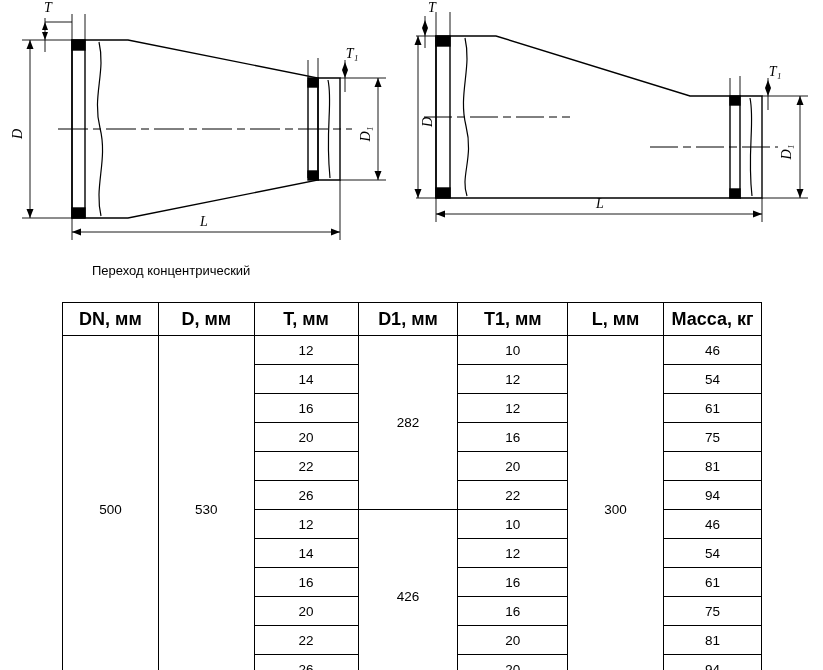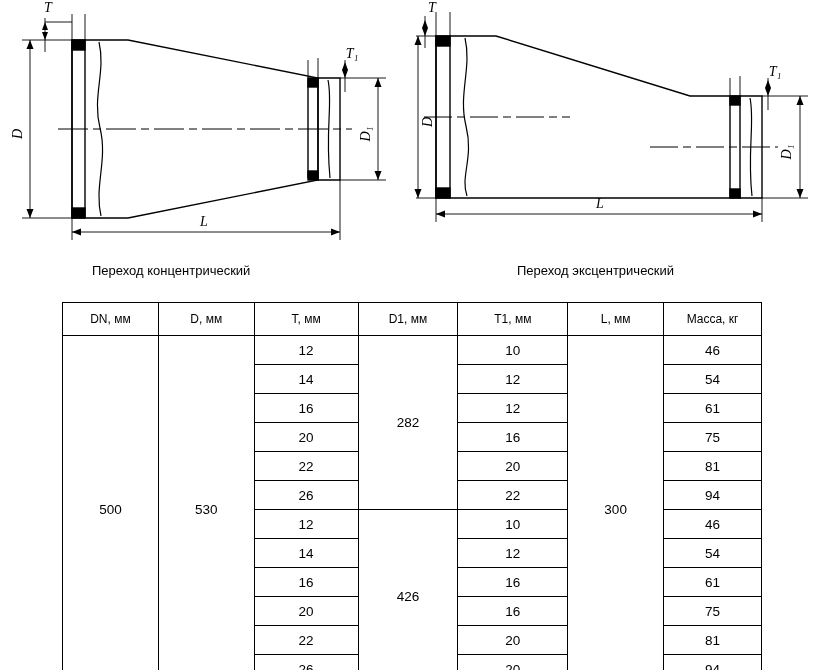--- a/index.html
+++ b/index.html
@@ -50,23 +50,23 @@
   table.spec th, table.spec td {
     border: 1px solid #000000;
     text-align: center;
     vertical-align: middle;
     font-size: 13.5px;
     padding: 0;
     height: 28px;
     background: #fff;
   }
   table.spec th {
-    font-weight: normal;
+    font-weight: bold;
     height: 32px;
-    font-size: 12px;
+    font-size: 18px;
   }
   table.spec td.val {
     font-weight: normal;
   }
   col.c-dn { width: 96px; }
   col.c-d { width: 96px; }
   col.c-t { width: 104px; }
   col.c-d1 { width: 100px; }
   col.c-t1 { width: 110px; }
   col.c-l { width: 96px; }
@@ -213,21 +213,20 @@
       <g font-family="Liberation Serif, serif" font-size="14" font-style="italic" fill="#000">
         <text x="22" y="122" text-anchor="middle" transform="rotate(-90 22 122)">D</text>
         <text x="381" y="152" text-anchor="middle" transform="rotate(-90 381 152)">D₁</text>
         <text x="190" y="208" text-anchor="middle">L</text>
         <text x="22" y="12" text-anchor="middle">T</text>
         <text x="365" y="76" text-anchor="middle">T₁</text>
       </g>
     </svg>
 
     <div class="caption caption-concentric">Переход концентрический</div>
-    <div class="caption caption-eccentric">Переход эксцентрический</div>
   </div>
 
   <table class="spec">
     <colgroup>
       <col class="c-dn">
         <col class="c-d">
         <col class="c-t">
         <col class="c-d1">
       <col class="c-t1">
         <col class="c-l">

